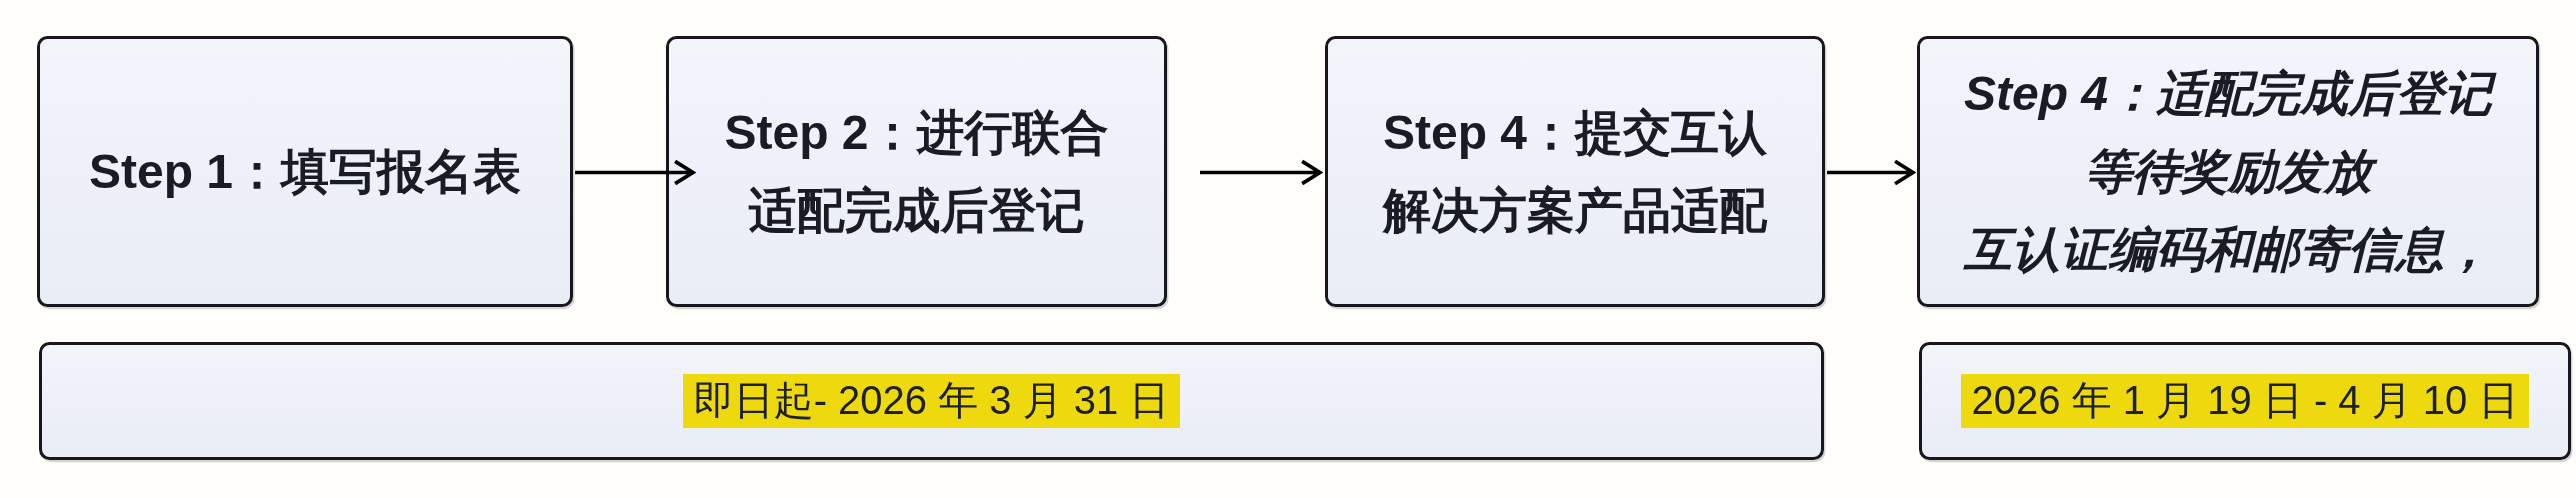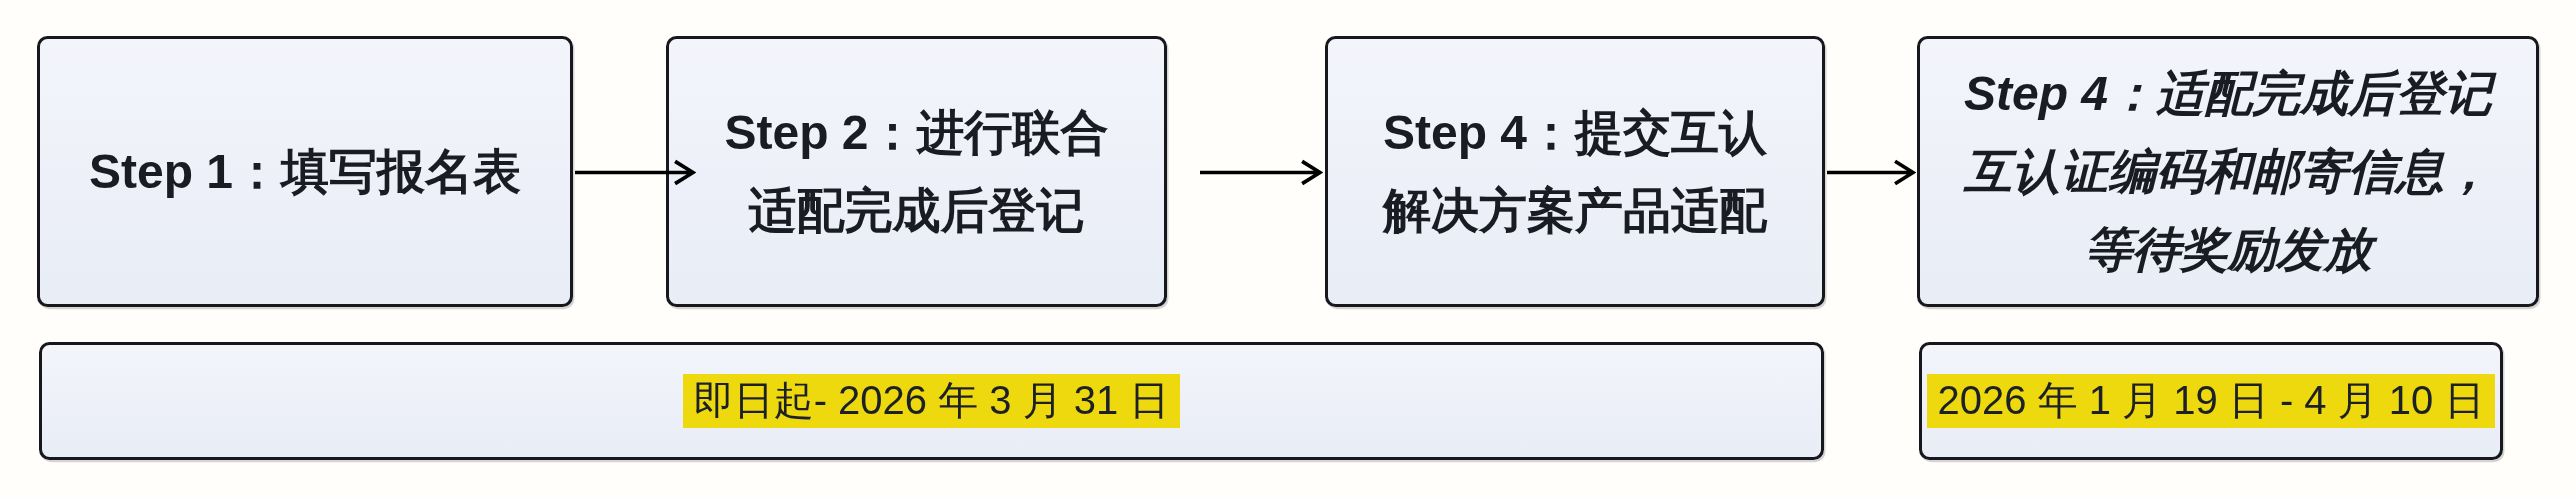--- a/index.html
+++ b/index.html
@@ -61,21 +61,21 @@
   }
   
   #box-step-1 { left: 37px;   top: 36px;  width: 536px; height: 271px; }
   #box-step-2 { left: 666px;  top: 36px;  width: 501px; height: 271px; }
   #box-step-3 { left: 1325px; top: 36px;  width: 500px; height: 271px; }
   #box-step-4 { left: 1917px; top: 36px;  width: 622px; height: 271px; font-style: italic; }
   #arrow-1 { left: 575px;  width: 121px; }
   #arrow-2 { left: 1200px; width: 123px; }
   #arrow-3 { left: 1827px; width: 89px; }
   #box-timeline-1 { left: 39px;   top: 342px; width: 1785px; height: 118px; }
-  #box-timeline-2 { left: 1919px; top: 342px; width: 584px;  height: 118px; }
+  #box-timeline-2 { left: 1919px; top: 342px; width: 652px;  height: 118px; }
 </style>
 </head>
 <body>
 
 <div class="canvas">
 
   <div class="flow-box step-box" id="box-step-1">
     <div class="line">Step 1：填写报名表</div>
   </div>
 
@@ -84,22 +84,22 @@
     <div class="line">适配完成后登记</div>
   </div>
 
   <div class="flow-box step-box" id="box-step-3">
     <div class="line">Step 4：提交互认</div>
     <div class="line">解决方案产品适配</div>
   </div>
 
   <div class="flow-box step-box" id="box-step-4">
     <div class="line">Step 4：适配完成后登记</div>
+    <div class="line">等待奖励发放</div>
     <div class="line">互认证编码和邮寄信息，</div>
-    <div class="line">等待奖励发放</div>
   </div>
 
   <div class="arrow" id="arrow-1">
     <svg width="121" height="33" viewBox="0 0 162 44" xmlns="http://www.w3.org/2000/svg">
       <path d="M0 22 H156 M134 7 L158 22 L134 37" fill="none" stroke="#000000" stroke-width="5"></path>
     </svg>
   </div>
   <div class="arrow" id="arrow-2">
     <svg width="123" height="33" viewBox="0 0 165 44" xmlns="http://www.w3.org/2000/svg">
       <path d="M0 22 H159 M137 7 L161 22 L137 37" fill="none" stroke="#000000" stroke-width="5"></path>

